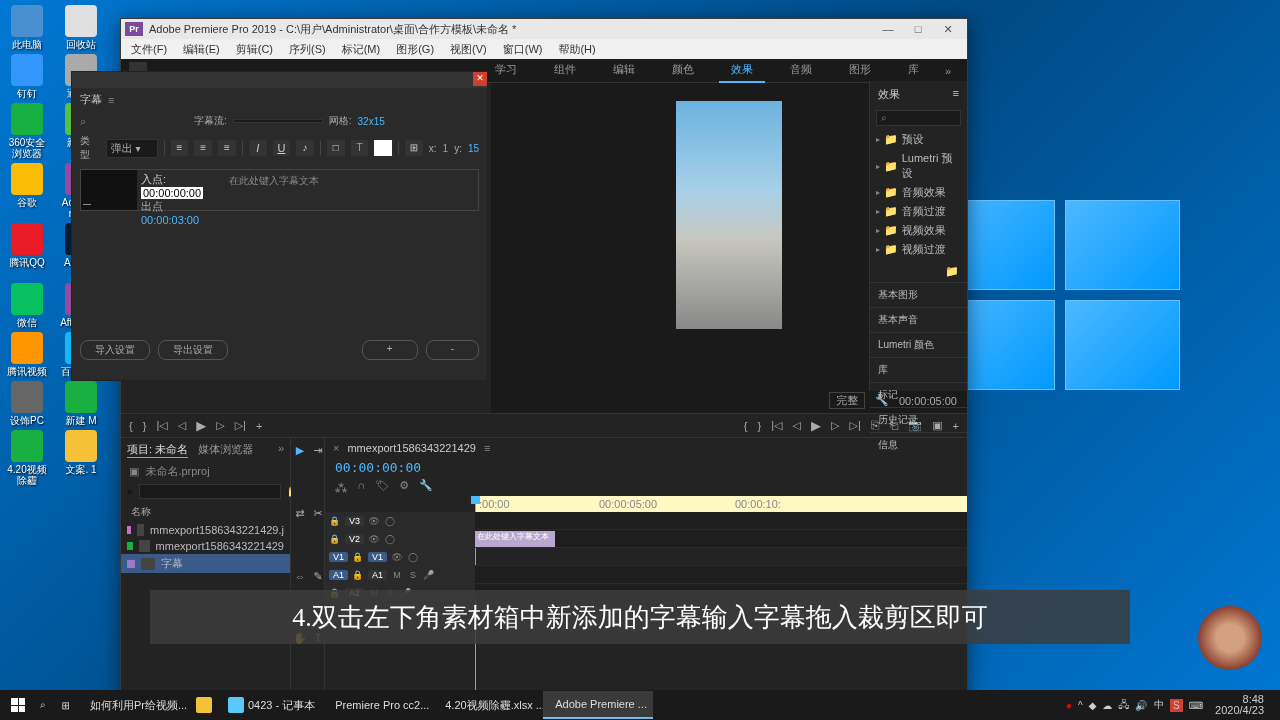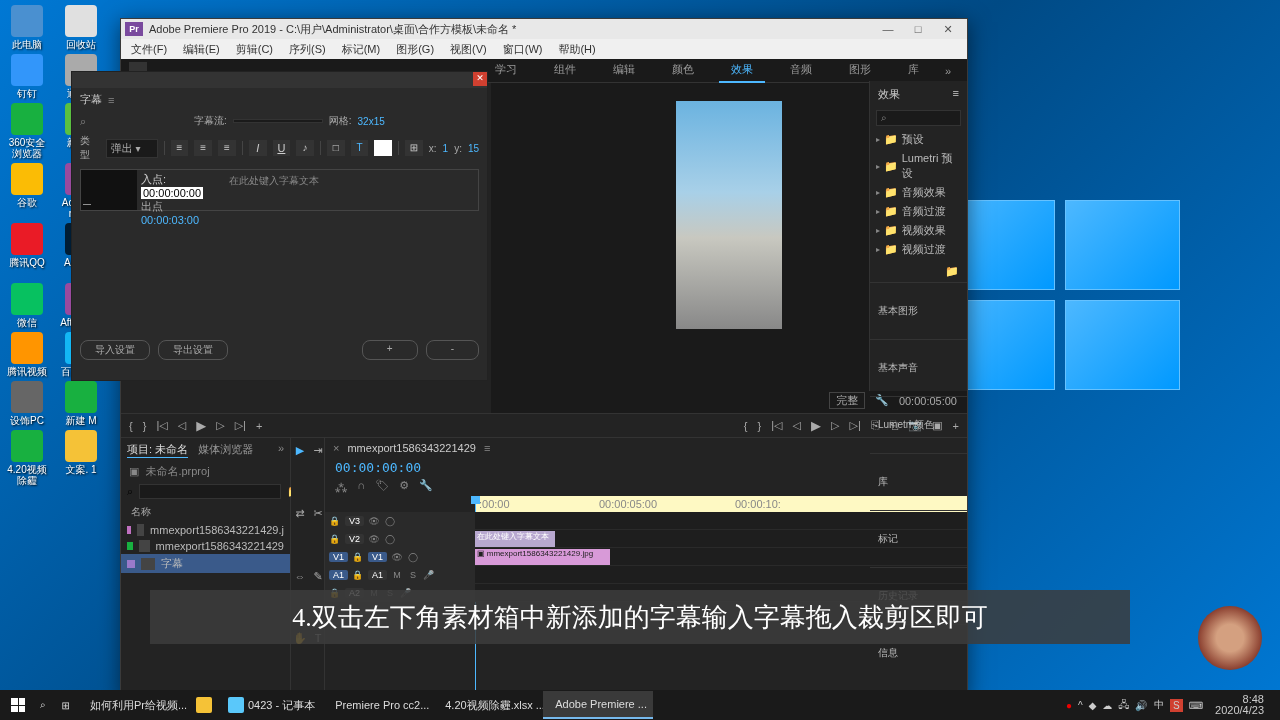--- a/index.html
+++ b/index.html
@@ -94,21 +94,21 @@
 .clip{position:absolute;height:16px;top:1px;font-size:8px;color:#222;padding:0 2px;overflow:hidden;white-space:nowrap}
 .clip.vid{background:#d89ad8}
 .clip.sub{background:#b8a8d0;color:#fff}
 .effects{position:absolute;right:0;top:62px;width:98px;height:310px;background:#232323;border-left:1px solid #333}
 .fx-header{padding:6px 8px;color:#ccc;font-size:11px;display:flex;justify-content:space-between}
 .fx-search{margin:2px 6px;background:#1a1a1a;border:1px solid #333;padding:1px 4px;color:#888;font-size:10px}
 .fx-tree{padding:2px 0}
 .fx-folder{padding:2px 6px;color:#bbb;font-size:10px;display:flex;align-items:center;gap:4px;cursor:pointer}
 .fx-chev{font-size:8px;color:#888}
 .fx-ico{color:#c8a030}
-.fx-panel{padding:21px 8px;color:#bbb;font-size:10px;border-top:1px solid #333;cursor:pointer}
+.fx-panel{padding:5px 8px;color:#bbb;font-size:10px;border-top:1px solid #333;cursor:pointer}
 .instruction{position:absolute;left:150px;top:590px;width:980px;height:54px;background:rgba(60,60,60,.85);display:flex;align-items:center;justify-content:center;color:#fff;font-size:26px;font-family:"KaiTi","STKaiti",serif;z-index:50}
 .avatar{position:absolute;right:18px;bottom:50px;width:64px;height:64px;border-radius:50%;background:radial-gradient(circle,#d4a080 30%,#8b4030 70%);z-index:40}
 .taskbar{position:absolute;bottom:0;left:0;right:0;height:30px;background:#1a1a1a;display:flex;align-items:center;padding:0 4px;z-index:100}
 .tb-start{width:28px;height:28px;display:flex;align-items:center;justify-content:center;cursor:pointer}
 .tb-start-grid{width:14px;height:14px;display:grid;grid-template:1fr 1fr/1fr 1fr;gap:1px}
 .tb-start-grid div{background:#fff}
 .tb-task{height:28px;padding:0 8px;display:flex;align-items:center;gap:4px;color:#ddd;font-size:10px;cursor:pointer;max-width:110px;overflow:hidden;white-space:nowrap}
 .tb-task.active{background:#3a3a3a;border-bottom:2px solid #76b9ed}
 .tb-task-ico{width:16px;height:16px;border-radius:2px}
 .tray{margin-left:auto;display:flex;align-items:center;gap:6px;color:#ccc;padding:0 6px}
@@ -438,23 +438,20 @@
             </div>
           </div>
           <div class="track">
             <div class="track-head">
               <span class="track-label">V1</span>
               <span class="track-ico">🔒</span>
               <span class="track-label ">V1</span>
               <span class="track-ico">👁</span>
               <span class="track-ico">◯</span>
             </div>
-            <div class="track-body">
-              <div class="clip vid" style="left:0;width:135px">▣ mmexport1586343221429.jpg</div>
-            </div>
           </div>
           <div class="track">
             <div class="track-head">
               <span class="track-label">A1</span>
               <span class="track-ico">🔒</span>
               <span class="track-label off">A1</span>
               <span class="track-ico">M</span>
               <span class="track-ico">S</span>
               <span class="track-ico">🎤</span>
             </div>

